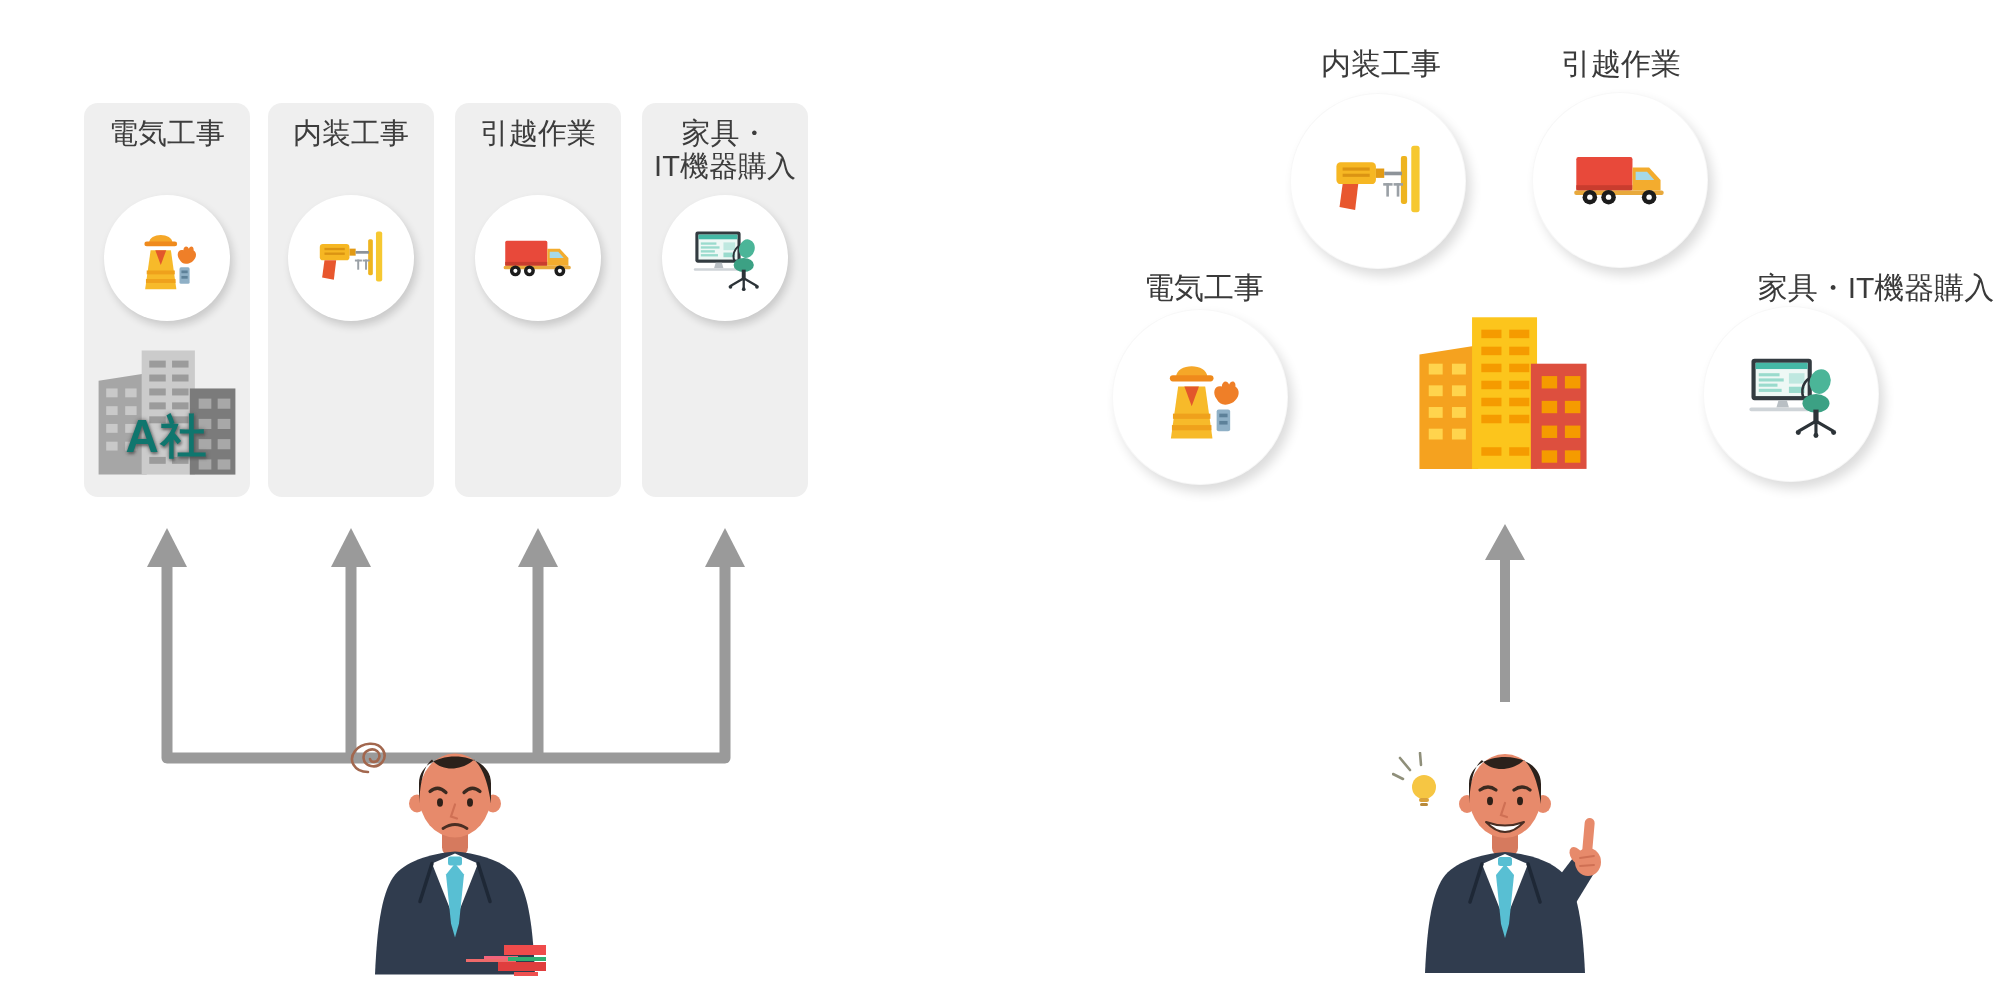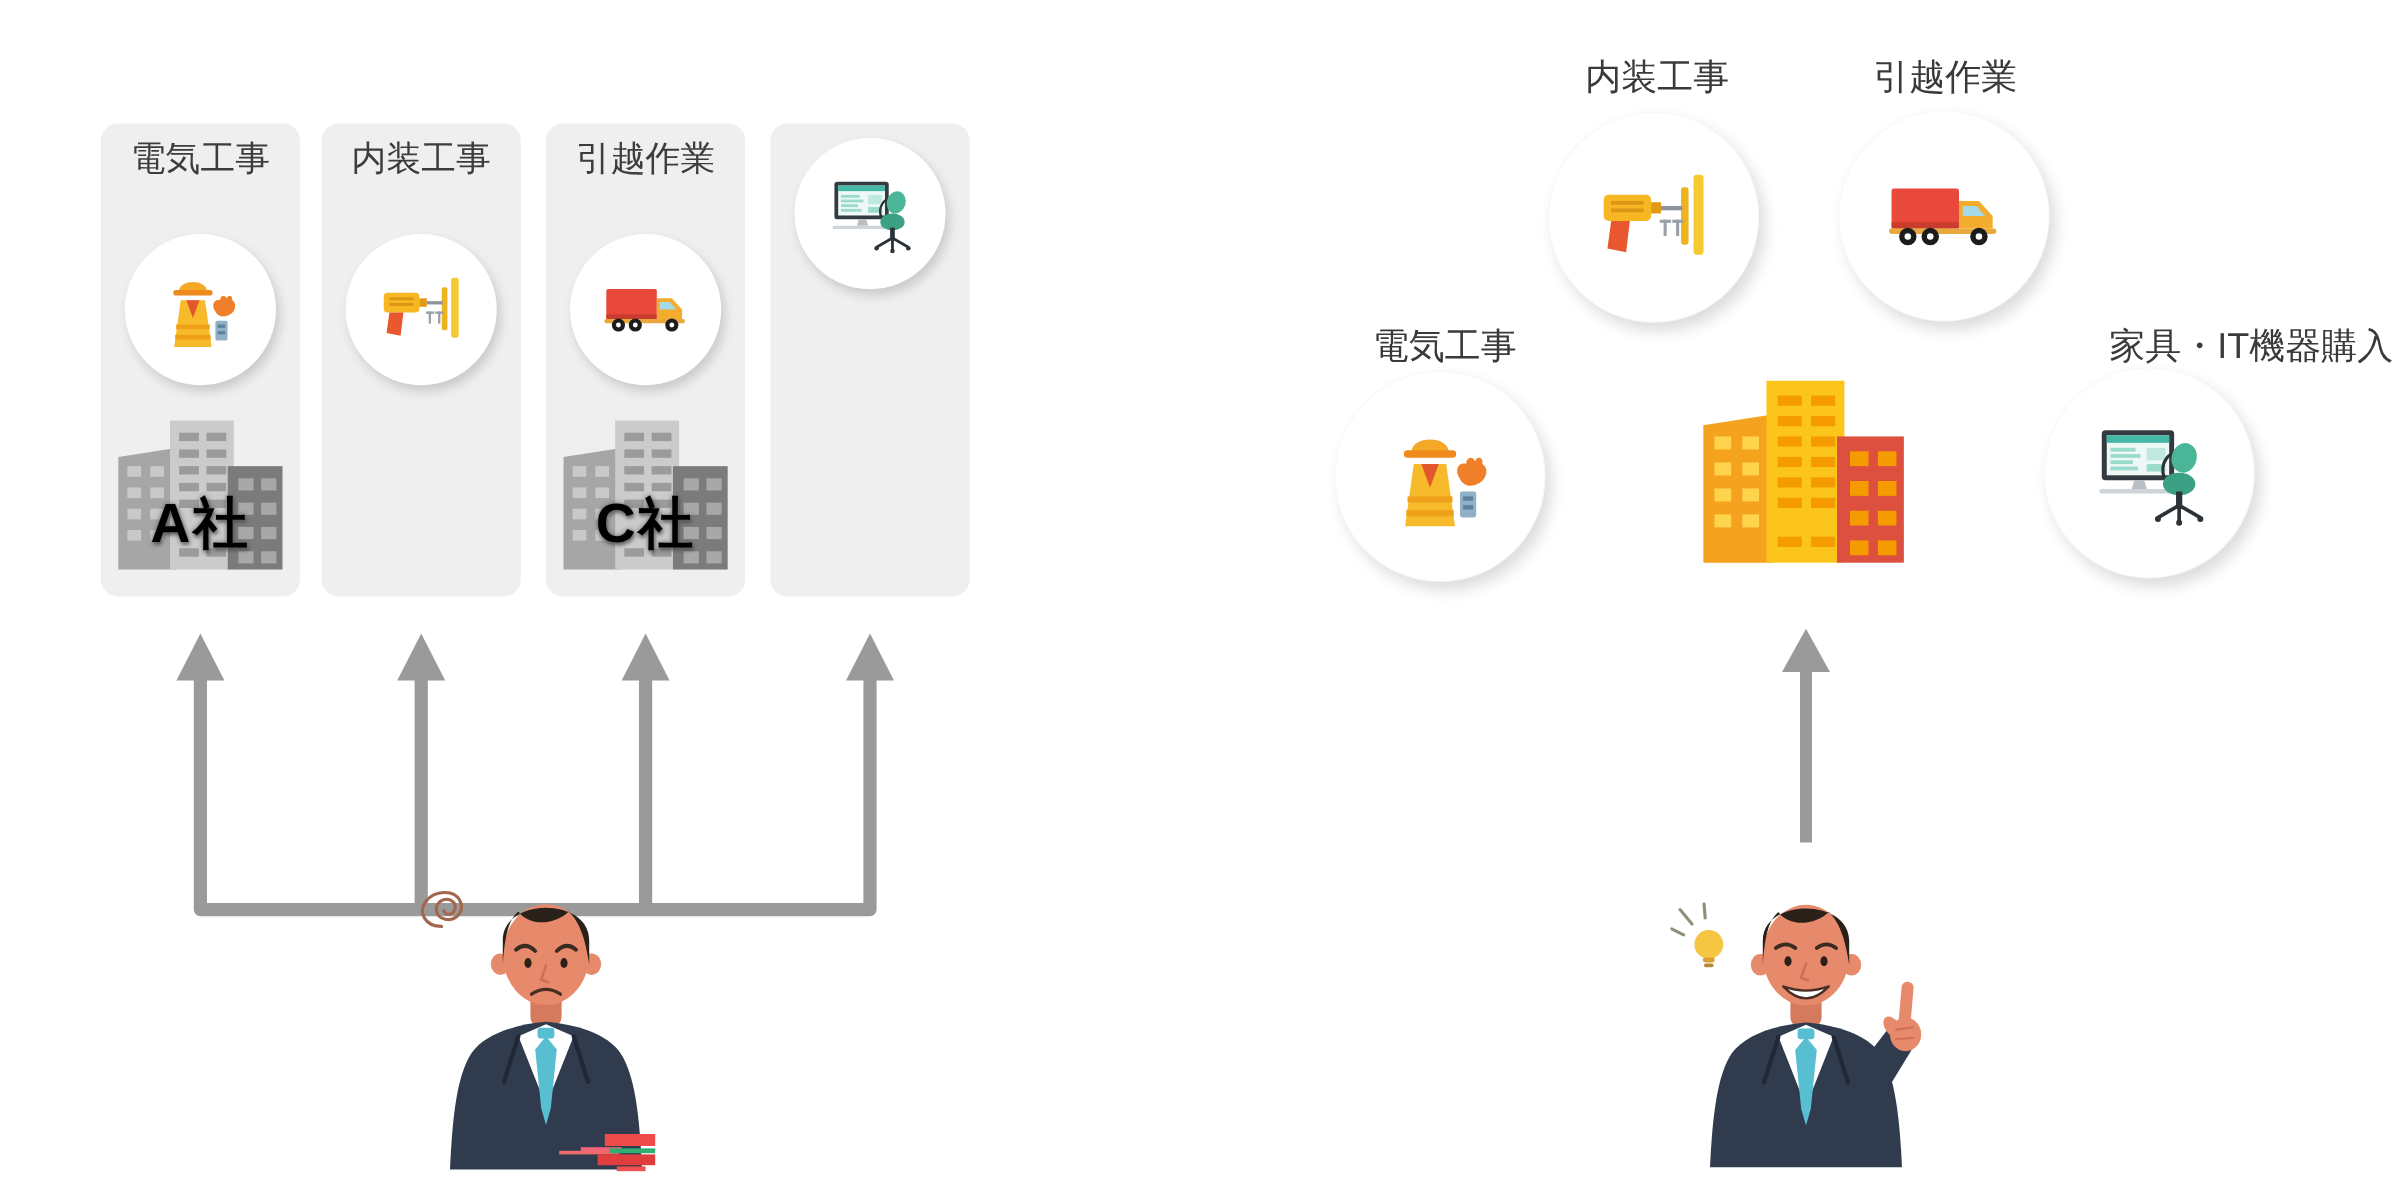--- a/index.html
+++ b/index.html
@@ -20,21 +20,21 @@
   }
   .icon-circle{
     width:126px;height:126px;border-radius:50%;background:#ffffff;
     margin-top:12px;display:flex;align-items:center;justify-content:center;
     box-shadow:3px 5px 9px rgba(0,0,0,.16);
   }
   .bldg-wrap{position:relative;width:152px;height:166px;margin-top:auto;margin-bottom:4px;}
   .bldg-wrap svg{width:100%;height:100%;}
   .company{
     position:absolute;left:50%;top:66%;transform:translate(-50%,-50%);
-    font-size:46px;font-weight:bold;color:#000000;letter-spacing:2px;
+    font-size:46px;font-weight:bold;color:#0f766e;letter-spacing:2px;
     text-shadow:0 0 4px rgba(95,95,95,.95),1px 2px 3px rgba(60,60,60,.6);
     white-space:nowrap;
   }
   
   .r-label{
     position:absolute;transform:translateX(-50%);
     font-size:30px;color:#3a3a3a;white-space:nowrap;
   }
   .r-circle{
     position:absolute;width:176px;height:176px;border-radius:50%;background:#ffffff;
@@ -205,29 +205,25 @@
     </div>
   </div>
 
   <div class="card" style="left:455px">
     <div class="card-label">引越作業</div>
     <div class="icon-circle">
       <svg class="sym" width="78" height="78">
           <use href="#icon-truck"></use>
         </svg>
     </div>
-    <div class="bldg-wrap">
-      <svg>
-          <use href="#bldg-gray"></use>
-        </svg>
-      <span class="company">C社</span>
-    </div>
   </div>
 
   <div class="card" style="left:642px">
+    <div class="card-label">家具・
+IT機器購入</div>
     <div class="icon-circle">
       <svg class="sym" width="78" height="78">
           <use href="#icon-desk"></use>
         </svg>
     </div>
   </div>
 
   <svg class="abs" style="left:140px;top:515px" width="612" height="268" viewBox="0 0 612 268">
     <path d="M27 52 L27 243 L585 243 L585 52 M211 52 L211 243 M398 52 L398 243" fill="none" stroke="#9a9a9a" stroke-width="11" stroke-linecap="round" stroke-linejoin="round"></path>
     <polygon points="7,52 47,52 27,13" fill="#9a9a9a"></polygon>

